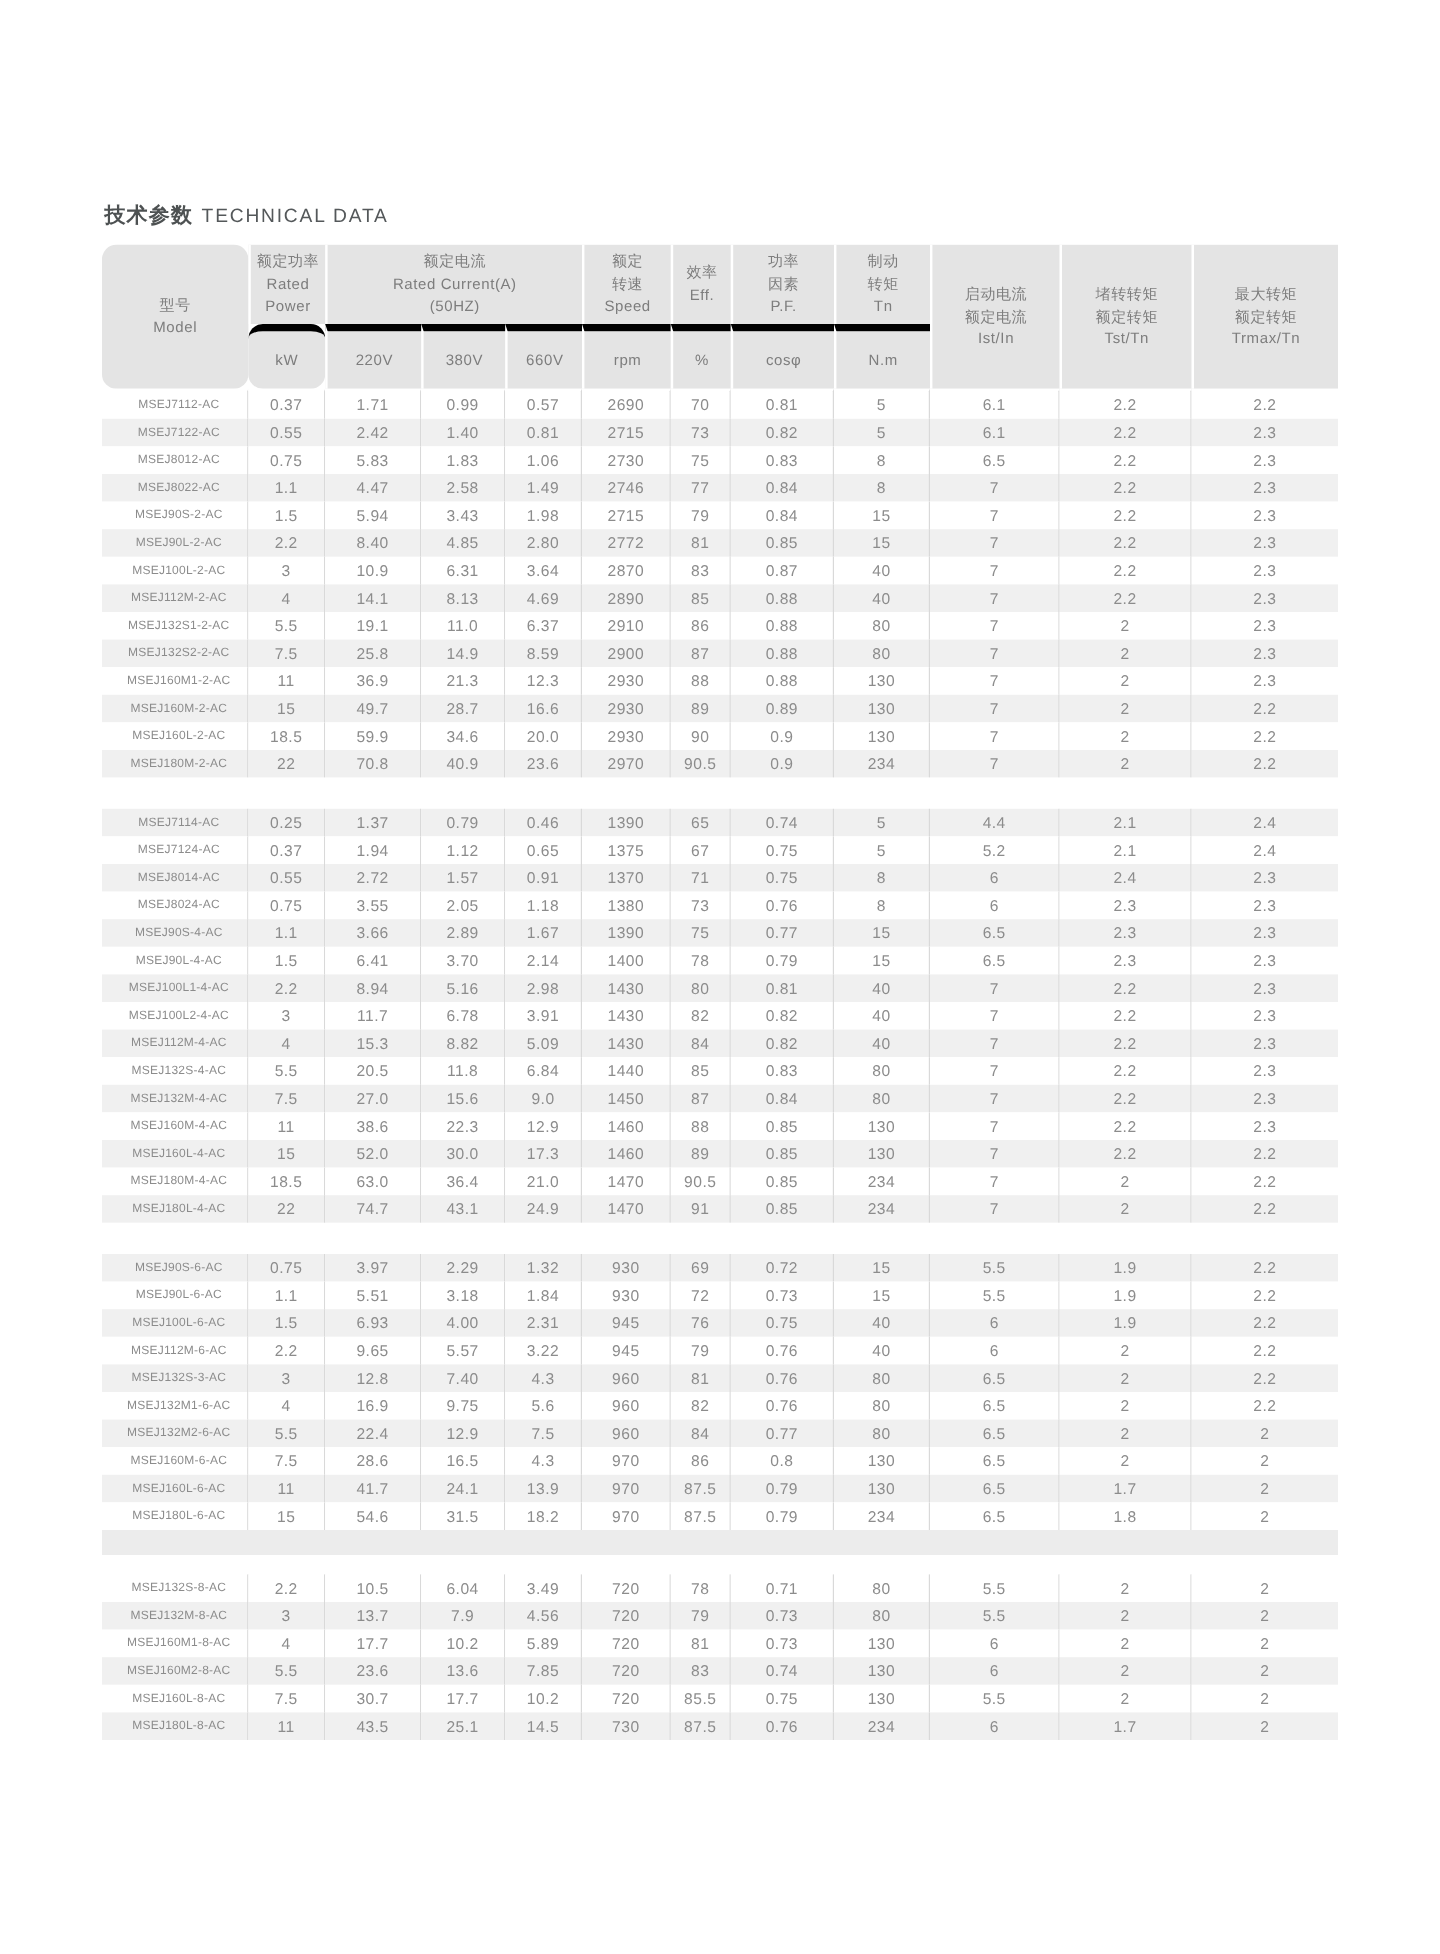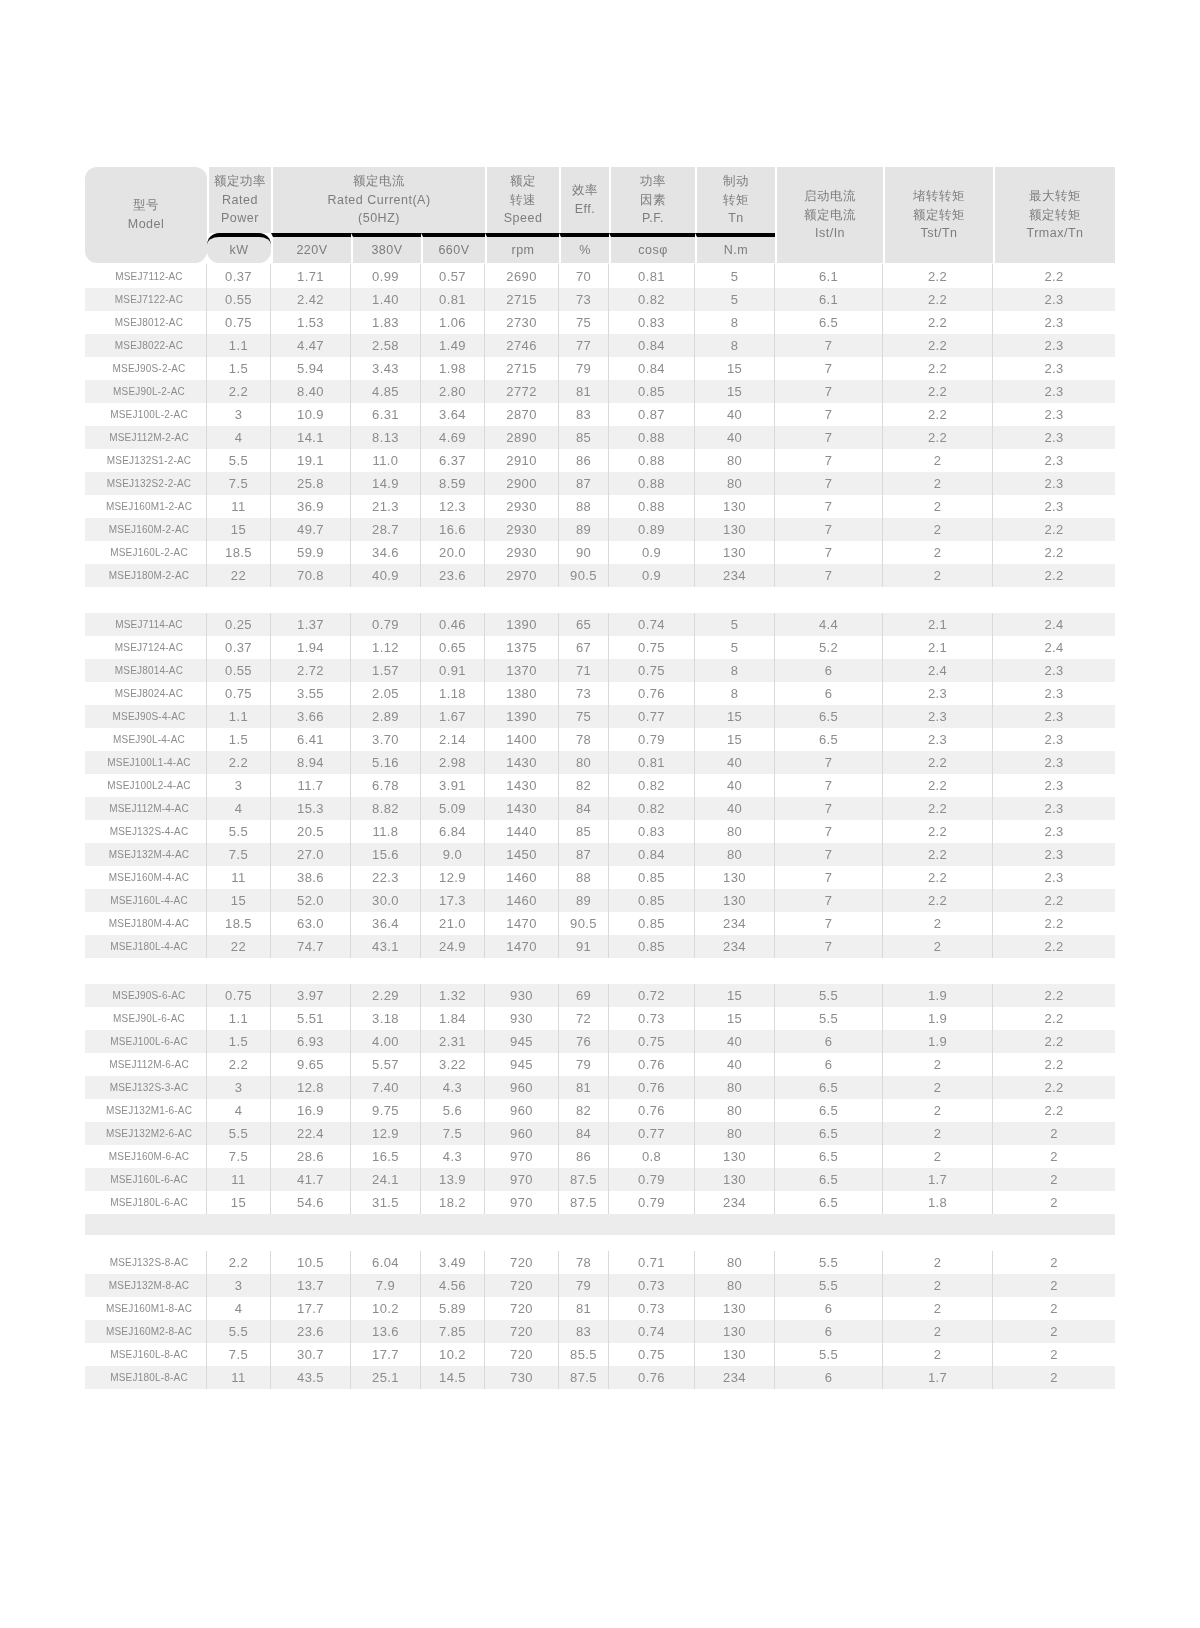--- a/index.html
+++ b/index.html
@@ -23,21 +23,21 @@
     width:1030px; table-layout:fixed;
   }
   thead th {
     background:#e4e4e4; color:#7d7d7d; font-weight:normal;
     font-size:12.5px; line-height:1.5; letter-spacing:0.5px;
     white-space:pre-line; vertical-align:middle; text-align:center;
     padding:4px 2px; border-left:2px solid #ffffff;
   }
   thead tr.main-row th { height:58px; }
   thead th.first { border-left:none;border-radius:12px; }
-  thead tr.units-row th { height:20px; padding:3px 2px; border-top:4px solid #000000;text-align:center; }
+  thead tr.units-row th { height:20px; padding:14px 2px; border-top:6px solid #000000;text-align:center; }
   thead th[rowspan] { border-bottom:none; }
 
   tbody td {
     color:#8c8c8c; font-size:13px; letter-spacing:0.4px;
     text-align:center; height:23px; padding:0 2px;
     border-right:1px solid #d9d9d9;
     background:#ffffff;
   }
   tbody td:last-child { border-right:none; }
   tbody td.model { text-align:center; padding-left:9px; font-size:10px; letter-spacing:0.2px; }
@@ -46,20 +46,23 @@
   tbody tr.spacer td { height:26px; border:none; background:#ffffff; }
   tbody tr.band td { height:21px; border:none; background:#ececec; }
   tbody tr.gap-small td { height:16px; border:none; background:#ffffff; }
 </style>
 </head>
 <body>
 
 <div class="page">
   <div class="content">
 
+    <div class="title-row">
+      <span class="title-zh">技术参数</span><span class="title-en">TECHNICAL DATA</span>
+    </div>
 
     <table class="data-table">
       <colgroup>
         <col style="width:122px">
           <col style="width:64px">
           <col style="width:80px">
         <col style="width:70px">
           <col style="width:64px">
           <col style="width:74px">
         <col style="width:50px">
@@ -136,21 +139,21 @@
             <td>73</td>
             <td>0.82</td>
             <td>5</td>
             <td>6.1</td>
             <td>2.2</td>
             <td>2.3</td>
           </tr>
           <tr>
             <td class="model">MSEJ8012-AC</td>
             <td>0.75</td>
-            <td>1.53</td>
+            <td>5.83</td>
             <td>1.83</td>
             <td>1.06</td>
             <td>2730</td>
             <td>75</td>
             <td>0.83</td>
             <td>8</td>
             <td>6.5</td>
             <td>2.2</td>
             <td>2.3</td>
           </tr>

